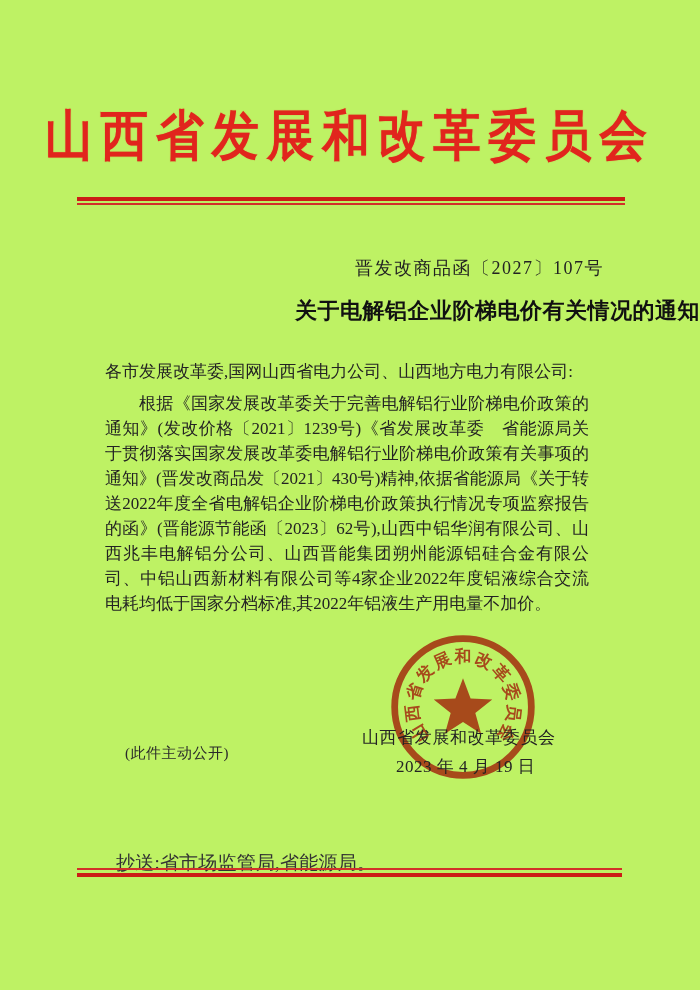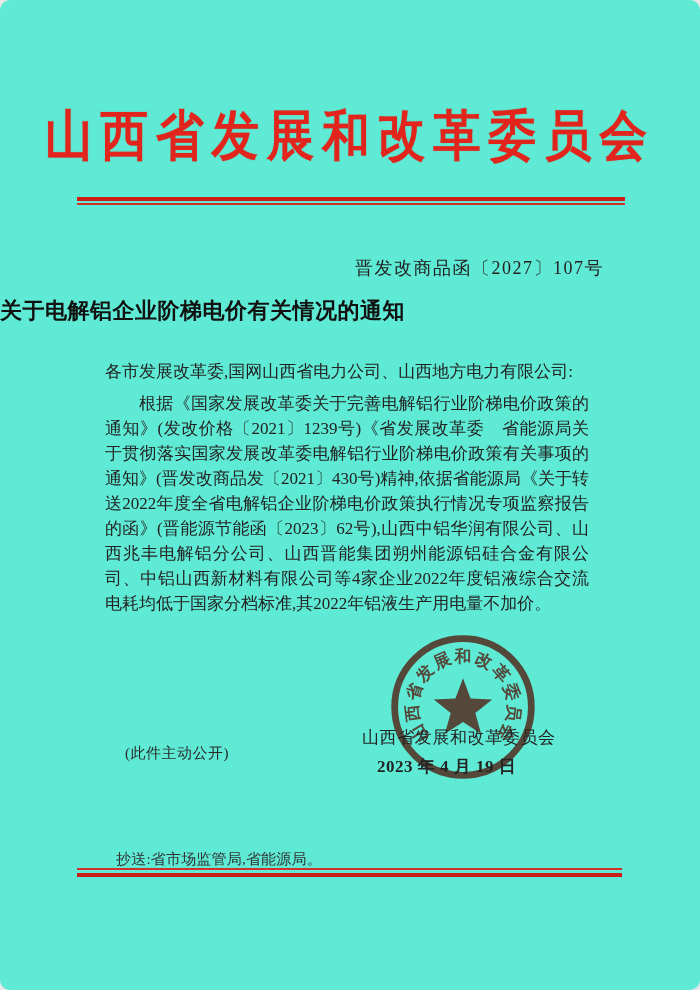--- a/index.html
+++ b/index.html
@@ -1,24 +1,23 @@
 <!DOCTYPE html>
 <html><head>
 <meta charset="utf-8">
 <style>
   html,body { margin:0; padding:0; background:#e8e8e8; }
   .page {
     position:relative;
     width:700px; height:990px;
     margin:0 auto;
-    background:#5eead4;
+    background:#bef264;
     font-family:"Liberation Serif","DejaVu Serif",serif;
     color:#262626;
     overflow:hidden;
-    border-radius:10px;
   }
   
   .letterhead {
     position:absolute; top:106px; left:0; right:0;
     text-align:center;
     color:#e1251d;
     font-weight:bold;
     font-size:54px;
     line-height:60px;
     letter-spacing:9px;
@@ -39,53 +38,53 @@
   .rule-bottom .bar2 { height:4px; background:#cc1d16; }
 
   .doc-number {
     position:absolute; top:256px; right:96px;
     font-size:18px; letter-spacing:1.5px;
     color:#222;
     white-space:nowrap;
   }
   .doc-title {
     position:absolute; top:296px; left:0; right:0;
-    text-align:left;
+    text-align:right;
     font-size:22px; font-weight:bold;
     letter-spacing:0.5px;
     color:#111;
   }
   .body-text {
     position:absolute; top:352px; left:98px;
     width:498px;
     font-size:17px; line-height:25px;
     text-align:justify;
     color:#232323;
   }
   .body-text p { margin:7px; }
   .body-text p.indent { text-indent:2em; }
 
   .signature-agency {
     position:absolute; top:726px; left:362px;
     font-size:17px; letter-spacing:0.6px;
     color:#232323; white-space:nowrap;
   }
   .signature-date {
-    position:absolute; top:755px; left:377px;
+    position:absolute; top:755px; left:396px;
     font-size:17px; letter-spacing:0.5px;
-    color:#232323; white-space:nowrap;font-weight:bold;
+    color:#232323; white-space:nowrap;
   }
   .disclosure-note {
     position:absolute; top:744px; left:125px;
     font-size:15px; letter-spacing:0.5px;
     color:#2a2a2a; white-space:nowrap;
   }
   .cc-line {
     position:absolute; top:850px; left:116px;
-    font-size:15px; letter-spacing:0.2px;
+    font-size:19px; letter-spacing:0.2px;
     color:#333; white-space:nowrap;
   }
   
   .seal {
     position:absolute; left:386px; top:630px;
     width:154px; height:154px;
     mix-blend-mode:multiply;
     opacity:0.88;
   }
   .seal svg { width:100%; height:100%; }

